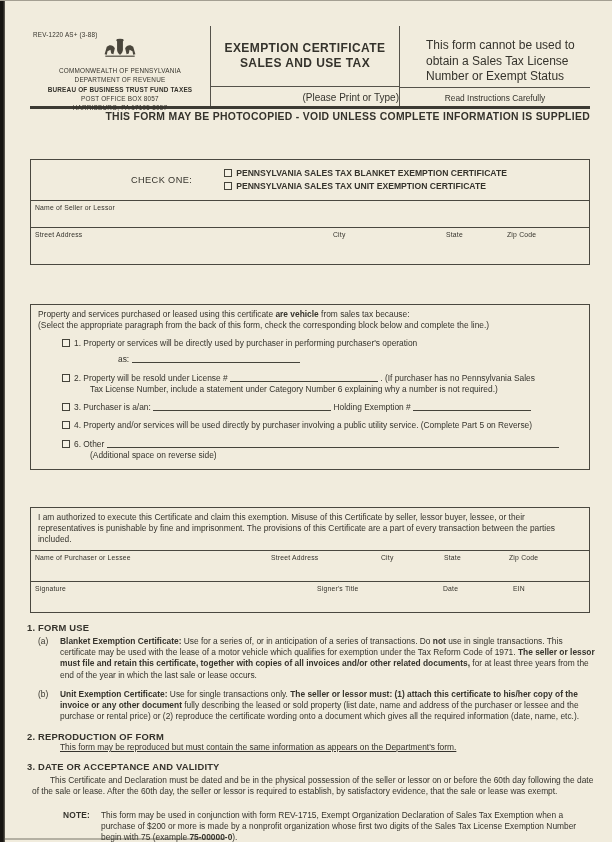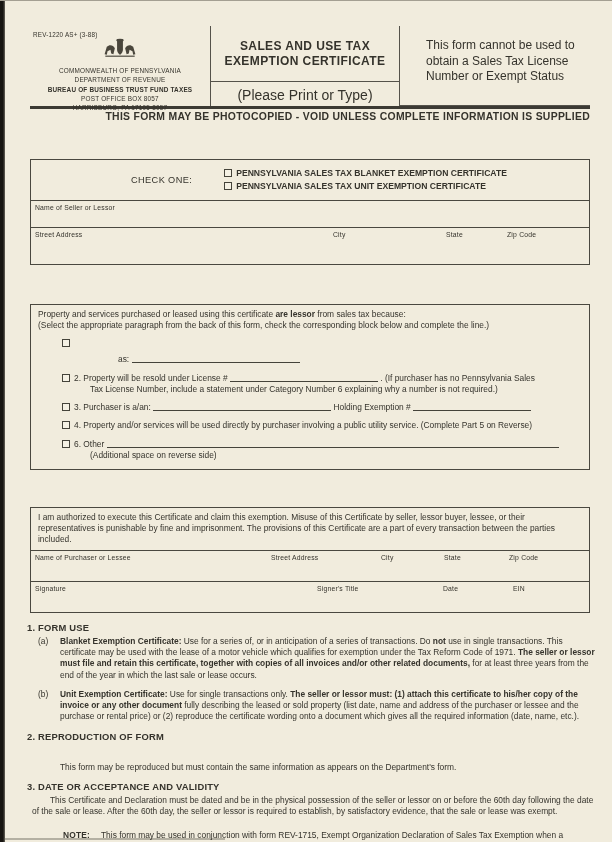--- a/index.html
+++ b/index.html
@@ -22,21 +22,21 @@
   .h-left { width:180px; text-align:center; padding-top:12px; }
   .h-mid  { width:190px; border-left:1px solid #55524a; border-right:1px solid #55524a;
             display:flex; flex-direction:column; }
   .h-right{ width:190px; display:flex; flex-direction:column; }
   .agency { font-size:6.4px; line-height:1.45; letter-spacing:.2px; margin-top:2px; }
   .agency .b { font-weight:bold; }
   .coat { height:22px; }
   .h-mid-top { flex:1; display:flex; flex-direction:column; justify-content:center;
                text-align:center; border-bottom:1px solid #55524a; }
   .title { font-weight:bold; font-size:12px; letter-spacing:.4px; line-height:1.25; }
-  .subtitle { font-size:14px; text-align:center; padding:5px 0 3px 0; }
+  .subtitle { font-size:10px; text-align:right; padding:5px 0 3px 0; }
   .h-right-top { flex:1; padding:12px 0 0 26px; border-bottom:1px solid #55524a; }
   .notice { font-weight:normal; font-size:12px; line-height:1.3; width:160px; }
   .notice-sub { font-size:8.4px; text-align:center; padding:5px 0 3px 0; }
 
   .double-rule { border-top:1px solid #3c3a33; border-bottom:2.5px solid #3c3a33; height:3px; }
   .banner { text-align:right; font-weight:bold; font-size:10.4px; letter-spacing:.3px; padding:2px 0 4px 0; }
 
   
   .box { border:1.2px solid #4a483f;margin-top:33px; }
   .row-checkone { display:flex; align-items:center; height:40px; }
@@ -64,21 +64,21 @@
   
   .auth-text { padding:4px 7px 5px 7px; font-size:8.4px; line-height:1.32; }
   .fr-purch { height:31px; } .fr-sig { height:31px; }
 
   
   .instructions { margin-left:-15px; width:585px; margin-top:8px; }
   .ins-h { font-weight:bold; font-size:9.4px; letter-spacing:.2px; margin-top:9px;margin-left:12px; }
   .ins-ab { display:flex; margin:3px 0 0 23px; font-size:8.4px; line-height:1.33; }
   .ab-label { width:22px; flex:none; }
   .ab-text { width:538px; }
-  .s2-body { margin:20px 0 0 45px; font-size:8.4px; }
+  .s2-body { margin:0 0 0 45px; font-size:8.4px;text-decoration:underline; }
   .s3-body { margin:3px 0 0 17px; width:566px; text-indent:18px; font-size:8.4px; line-height:1.33; }
   .note { display:flex; margin:12px 0 0 48px; font-size:8.4px; line-height:1.33; }
   .note-label { width:38px; flex:none; font-weight:bold; letter-spacing:.2px; }
   .note-text { width:494px; }
   b { font-weight:bold; }
 </style>
 </head>
 <body>
 
 <div class="page">
@@ -104,29 +104,30 @@
         <div class="agency">
           <div>COMMONWEALTH OF PENNSYLVANIA</div>
           <div>DEPARTMENT OF REVENUE</div>
           <div class="b">BUREAU OF BUSINESS TRUST FUND TAXES</div>
           <div>POST OFFICE BOX 8057</div>
           <div>HARRISBURG, PA 17105-8057</div>
         </div>
       </div>
       <div class="h-mid">
         <div class="h-mid-top">
+          <div class="title">EXEMPTION CERTIFICATE</div>
           <div class="title">SALES AND USE TAX</div>
-          <div class="title">EXEMPTION CERTIFICATE</div>
         </div>
         <div class="subtitle">(Please Print or Type)</div>
       </div>
       <div class="h-right">
         <div class="h-right-top">
           <div class="notice">This form cannot be used to obtain a Sales Tax License Number or Exempt Status</div>
         </div>
+        <div class="notice-sub">Read Instructions Carefully</div>
       </div>
     </div>
 
     <div class="double-rule"></div>
     <div class="banner">THIS FORM MAY BE PHOTOCOPIED - VOID UNLESS COMPLETE INFORMATION IS SUPPLIED</div>
 
     <div class="box">
       <div class="row-checkone">
         <span class="co-label">CHECK ONE:</span>
         <div class="co-opts">
@@ -146,26 +147,26 @@
         <span class="tiny fl-abs" style="left:302px">City</span>
         <span class="tiny fl-abs" style="left:415px">State</span>
         <span class="tiny fl-abs" style="left:476px">Zip Code</span>
       </div>
     </div>
 
     <div class="gap6"></div>
 
     <div class="box reasons">
       <div class="r-intro">
-        <span>Property and services purchased or leased using this certificate </span><b>are lessor</b><span> from sales tax because:</span><br>
+        <span>Property and services purchased or leased using this certificate </span><b>are vehicle</b><span> from sales tax because:</span><br>
         <span>(Select the appropriate paragraph from the back of this form, check the corresponding block below and complete the line.)</span>
       </div>
 
       <div class="r-item">
-        <span class="cb"></span>
+        <span class="cb"></span><span>1. Property or services will be directly used by purchaser in performing purchaser's operation</span>
         <div class="r-sub">
           <span>as:</span>
           <span class="blank" style="width:168px"></span>
         </div>
       </div>
 
       <div class="r-item">
         <span class="cb"></span><span>2.  Property will be resold under License #</span>
         <span class="blank" style="width:148px"></span>
         <span>. (If purchaser has no Pennsylvania Sales</span>

